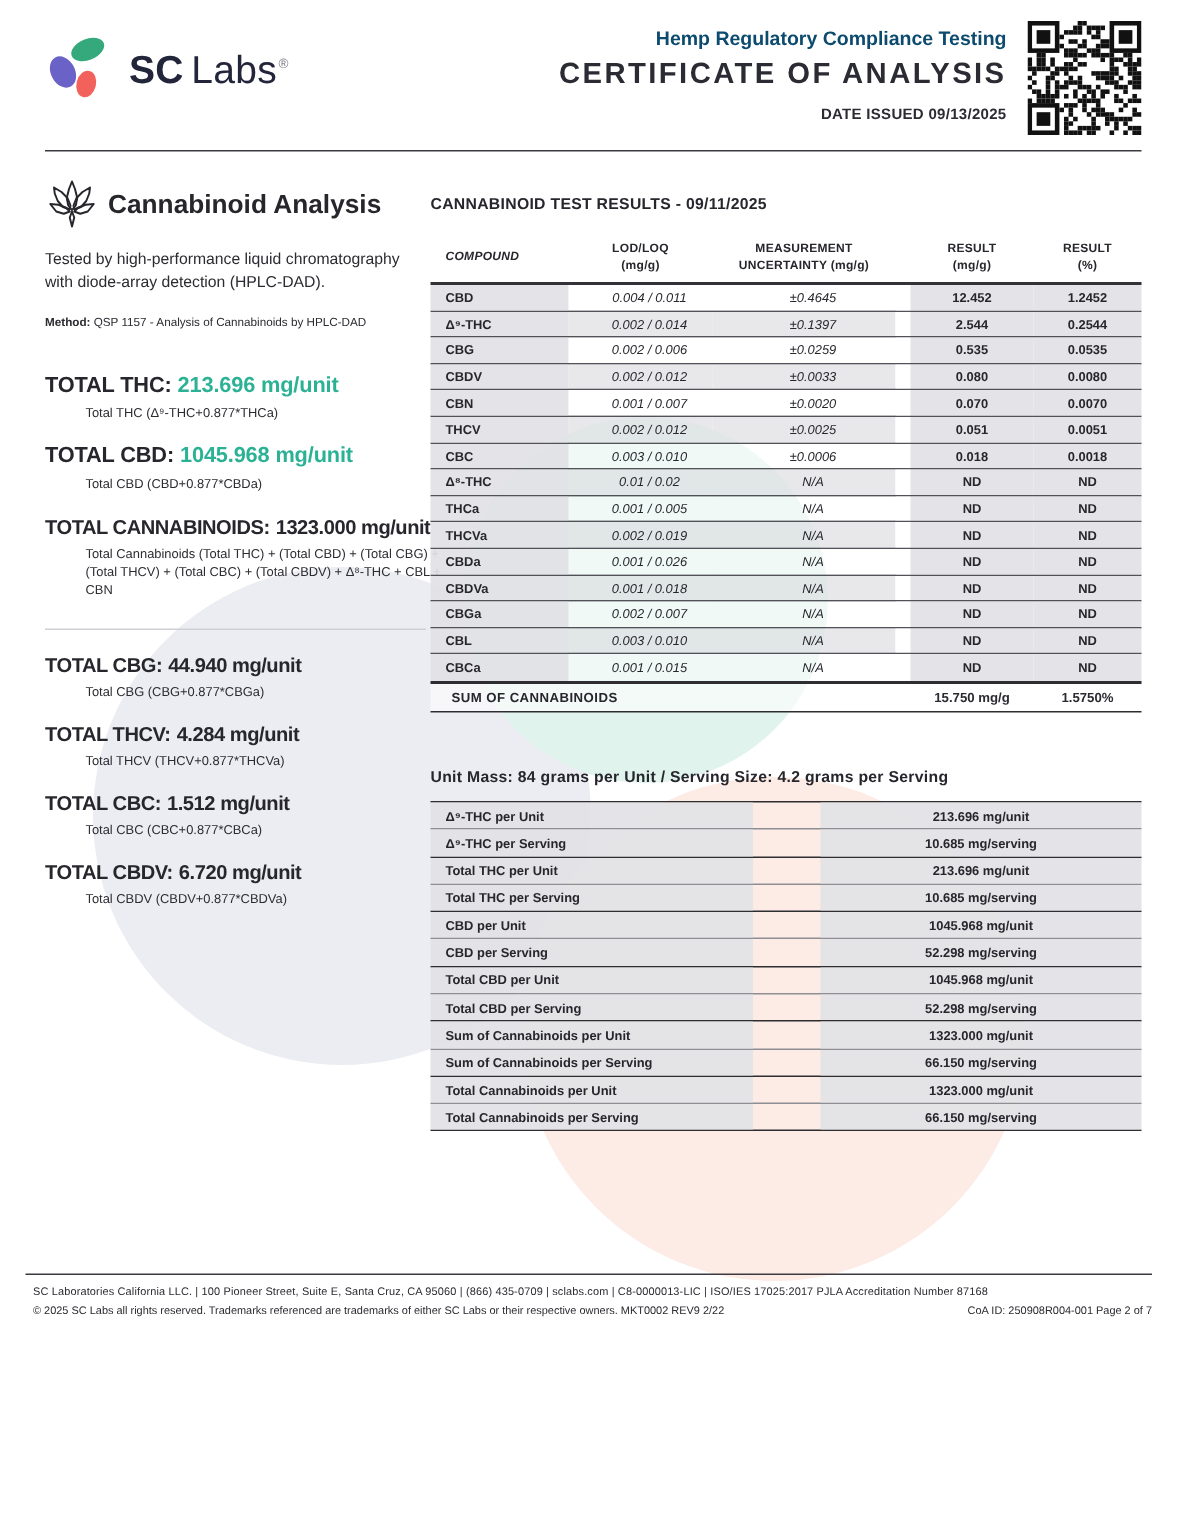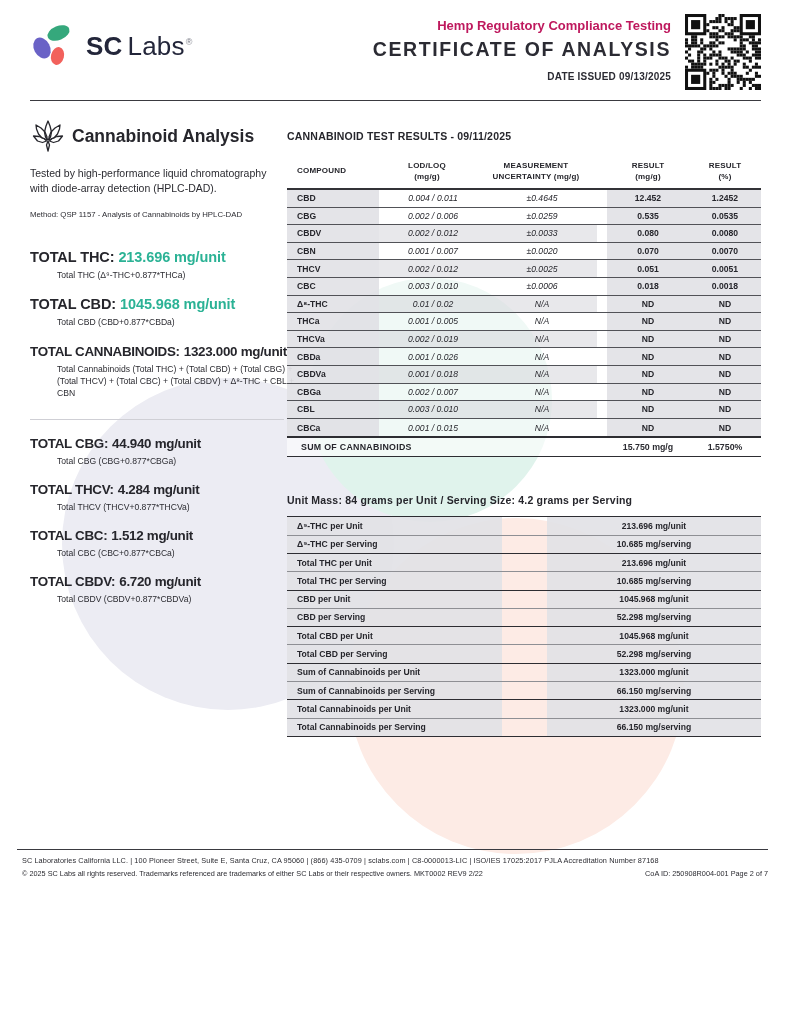--- a/index.html
+++ b/index.html
@@ -19,50 +19,50 @@
   .logo-mark { position:relative; width:42px; height:44px; }
   .blob { position:absolute; border-radius:50%; }
   .blob-green { width:23px; height:14px; left:13px; top:2px; background:#35a87c; transform:rotate(-22deg); }
   .blob-purple { width:16px; height:22px; left:0px; top:13px; background:#6a62c6; transform:rotate(-28deg); }
   .blob-coral { width:13px; height:18px; left:17px; top:23px; background:#f2615c; transform:rotate(14deg); }
   .logo-text { font-size:26px; color:#23263a; letter-spacing:0.2px; }
   .logo-text .sc { font-weight:800; }
   .logo-text .labs { font-weight:400; margin-left:5px; }
   .logo-text .reg { font-size:9px; vertical-align:super; color:#7b7d88; margin-left:1px; }
   .header-right { position:absolute; right:90px; top:4px; text-align:right; }
-  .program-title { font-size:13px; font-weight:700; color:#be185d; margin-bottom:5px; }
+  .program-title { font-size:13px; font-weight:700; color:#0c4a6e; margin-bottom:5px; }
   .cert-title { font-size:19.5px; font-weight:700; letter-spacing:1.6px; color:#2b2b33; margin-bottom:10px; }
   .date-issued { font-size:10px; font-weight:700; color:#2b2b33; letter-spacing:0.2px;text-align:right; }
   .qr { position:absolute; right:0px; top:0px; width:76px; height:76px; }
   .header-rule { position:absolute; left:30px; top:100px; width:731px; height:0; border-top:1.6px solid #3a3a40; z-index:2; }
 
   
   .left-col { position:absolute; left:30px; top:118px; width:254px; z-index:2; }
   .section-head { display:flex; align-items:center; gap:6px; margin-bottom:12px; }
   .section-title { font-size:17.5px; font-weight:700; color:#26262c; }
   .desc { font-size:10.5px; line-height:1.45; color:#2b2b31; margin-bottom:14px; }
   .method-line { font-size:7.8px; color:#2b2b31; margin-bottom:30px; }
-  .method-line .m-label { font-weight:400; }
+  .method-line .m-label { font-weight:700; }
   .total-block { margin-bottom:15px; }
   .total-line { font-size:14.5px; font-weight:700; color:#26262c; letter-spacing:-0.1px; white-space:nowrap; }
   .total-line .t-value { margin-left:4px; }
   .total-line .teal { color:#2bb295; }
   .total-line.compact { font-size:13.4px; letter-spacing:-0.3px; }
   .t-formula { font-size:8.6px; color:#2b2b31; margin-top:4px; line-height:1.4; width:250px;margin-left:27px; }
   .left-divider { border-top:1px solid #cfcfd5; margin:20px 0 16px 0; }
 
   
   .right-col { position:absolute; left:287px; top:130px; width:474px; z-index:2; }
   .results-title { font-size:10.5px; font-weight:700; color:#26262c; letter-spacing:0.2px; }
 
   .r-table { margin-top:13px; width:474px; }
   .r-hrow, .r-row, .r-sumrow { display:grid; grid-template-columns:92px 96px 122px 10px 82px 72px; }
   .r-hrow { height:35px; border-bottom:2px solid #323237; }
   .r-hcell { display:flex; flex-direction:column; justify-content:center; align-items:center; font-size:8px; font-weight:700; color:#26262c; line-height:1.35; letter-spacing:0.2px; }
-  .r-hcell.first { align-items:flex-start; padding-left:10px; }
+  .r-hcell.first { align-items:flex-start; padding-left:10px;font-style:italic; }
   .r-row { height:17.6px; border-bottom:1px solid #515257; }
   .r-row:last-of-type { border-bottom:none; }
   .cell { display:flex; align-items:center; justify-content:center; font-size:8.6px; color:#26262c; }
   .cell.compound { justify-content:flex-start; padding-left:10px; font-weight:700; background:rgba(226,226,230,0.92); }
   .cell.lod, .cell.unc { font-style:italic;padding-left:12px; }
   .r-row.odd .lod, .r-row.odd .unc { background:rgba(255,255,255,0.5); }
   .r-row.even .lod, .r-row.even .unc { background:rgba(226,226,230,0.78); }
   .cell.gap { background:#ffffff; }
   .cell.mg, .cell.pct { font-weight:700; background:rgba(226,226,230,0.92); }
   .r-sumrow { height:21px; border-top:2.4px solid #2d2d32; border-bottom:1.8px solid #2d2d32; background:rgba(255,255,255,0.6); }
@@ -436,20 +436,28 @@
       </div>
       <div id="results-body">
           <div class="r-row odd">
             <div class="cell compound">CBD</div>
             <div class="cell lod">0.004 / 0.011</div>
             <div class="cell unc">±0.4645</div>
             <div class="cell gap"></div>
             <div class="cell mg">12.452</div>
             <div class="cell pct">1.2452</div>
           </div>
+          <div class="r-row even">
+            <div class="cell compound">Δ⁹-THC</div>
+            <div class="cell lod">0.002 / 0.014</div>
+            <div class="cell unc">±0.1397</div>
+            <div class="cell gap"></div>
+            <div class="cell mg">2.544</div>
+            <div class="cell pct">0.2544</div>
+          </div>
           <div class="r-row odd">
             <div class="cell compound">CBG</div>
             <div class="cell lod">0.002 / 0.006</div>
             <div class="cell unc">±0.0259</div>
             <div class="cell gap"></div>
             <div class="cell mg">0.535</div>
             <div class="cell pct">0.0535</div>
           </div>
           <div class="r-row even">
             <div class="cell compound">CBDV</div>

